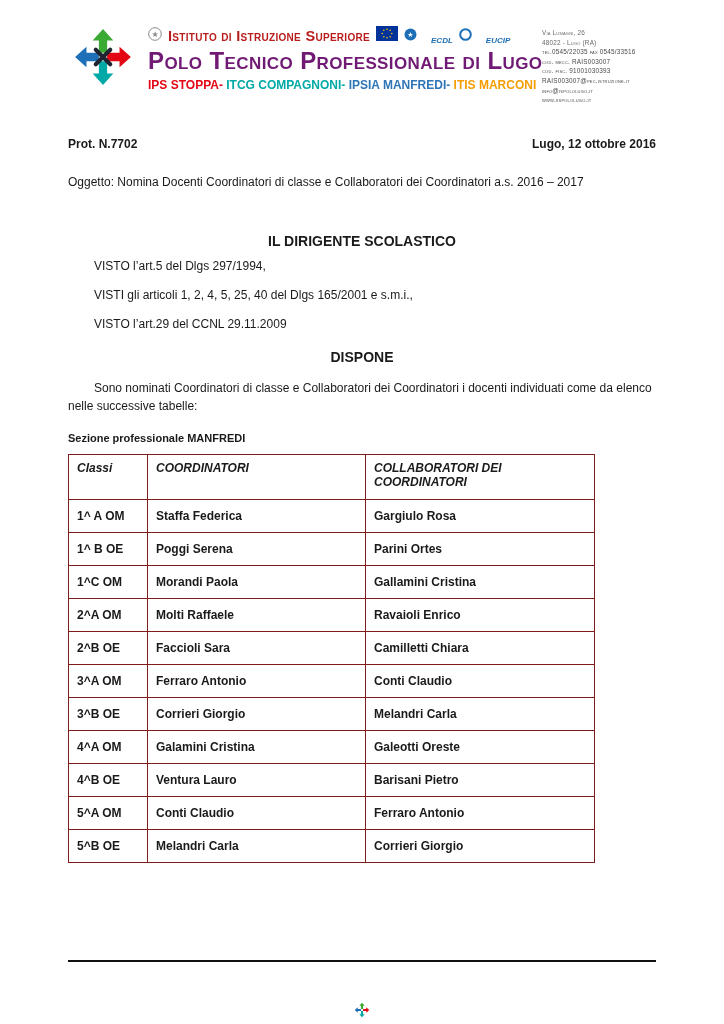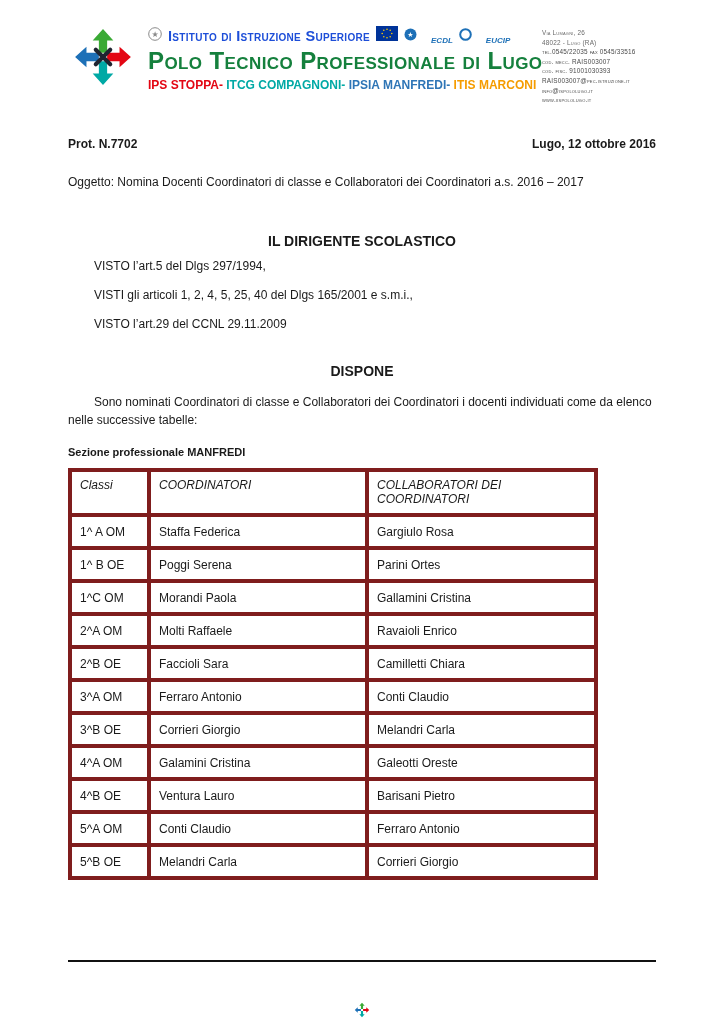--- a/index.html
+++ b/index.html
@@ -14,25 +14,25 @@
     overflow:hidden;
   }
   .content { margin:0 68px; }
 
   
   .header { display:flex; align-items:flex-start; gap:12px; padding-top:26px; margin:0 60px 0 72px; }
   .logo-box { flex:0 0 64px; }
   .head-center { flex:1 1 auto; min-width:0; }
   .head-row1 { display:flex; align-items:center; gap:6px; }
   .school-name {
-    font-variant:small-caps; font-weight:bold; font-size:14.5px; color:#1d4ed8;
+    font-variant:small-caps; font-weight:bold; font-size:14.5px; color:#b91c1c;
     letter-spacing:0.3px; white-space:nowrap;
   }
   .school-title {
-    font-variant:small-caps; font-weight:bold; font-size:24px; color:#15803d;
+    font-variant:small-caps; font-weight:bold; font-size:24px; color:#701a75;
     letter-spacing:0.4px; margin-top:2px; white-space:nowrap;
   }
   .branches { font-size:12px; font-weight:bold; margin-top:3px; white-space:nowrap;text-align:center; }
   .branch-0 { color:#e30613; }
   .branch-1 { color:#00a9a5; }
   .branch-2 { color:#2e75b6; }
   .branch-3 { color:#f59c00; }
   .badge { display:inline-flex; align-items:flex-end; gap:14px; }
   .badge-label { color:#1d70b7; font-weight:bold; font-style:italic; font-size:8px; }
   .contact {
@@ -41,28 +41,28 @@
   }
   .contact .contact-line:nth-child(-n+2){ color:#6a6a6a; }
 
   
   .prot-row { display:flex; justify-content:space-between; font-size:12px; margin-top:32px;font-weight:bold; }
   .subject { font-size:12px; margin-top:24px; }
   .h-center { text-align:center; font-weight:bold; font-size:14px; }
   .heading1 { margin-top:44px; }
   .visto { font-size:12px; padding-left:26px; margin-top:15px; }
   .visto-first { margin-top:10px; }
-  .heading2 { margin-top:32px; }
+  .heading2 { margin-top:18px; }
   .paragraph { font-size:12px; margin-top:14px; text-indent:26px; line-height:1.55; }
   .section-title { font-size:11px; font-weight:bold; margin-top:16px; }
 
   
   table.coord { border-collapse:collapse; margin-top:10px; table-layout:fixed; }
   table.coord th, table.coord td {
-    border:4px solid #7f1d1d; font-size:12px; font-weight:normal; text-align:left;
+    border:1px solid #7f1d1d; font-size:12px; font-weight:bold; text-align:left;
     padding:6px 8px;
   }
   table.coord th {
     font-style:italic; vertical-align:top; height:45px;
   }
   table.coord td { height:33px; vertical-align:middle; }
   .col-classi { width:79px; }
   .col-coord  { width:218px; }
   .col-collab { width:229px; }
   td.bold { font-weight:bold; }

